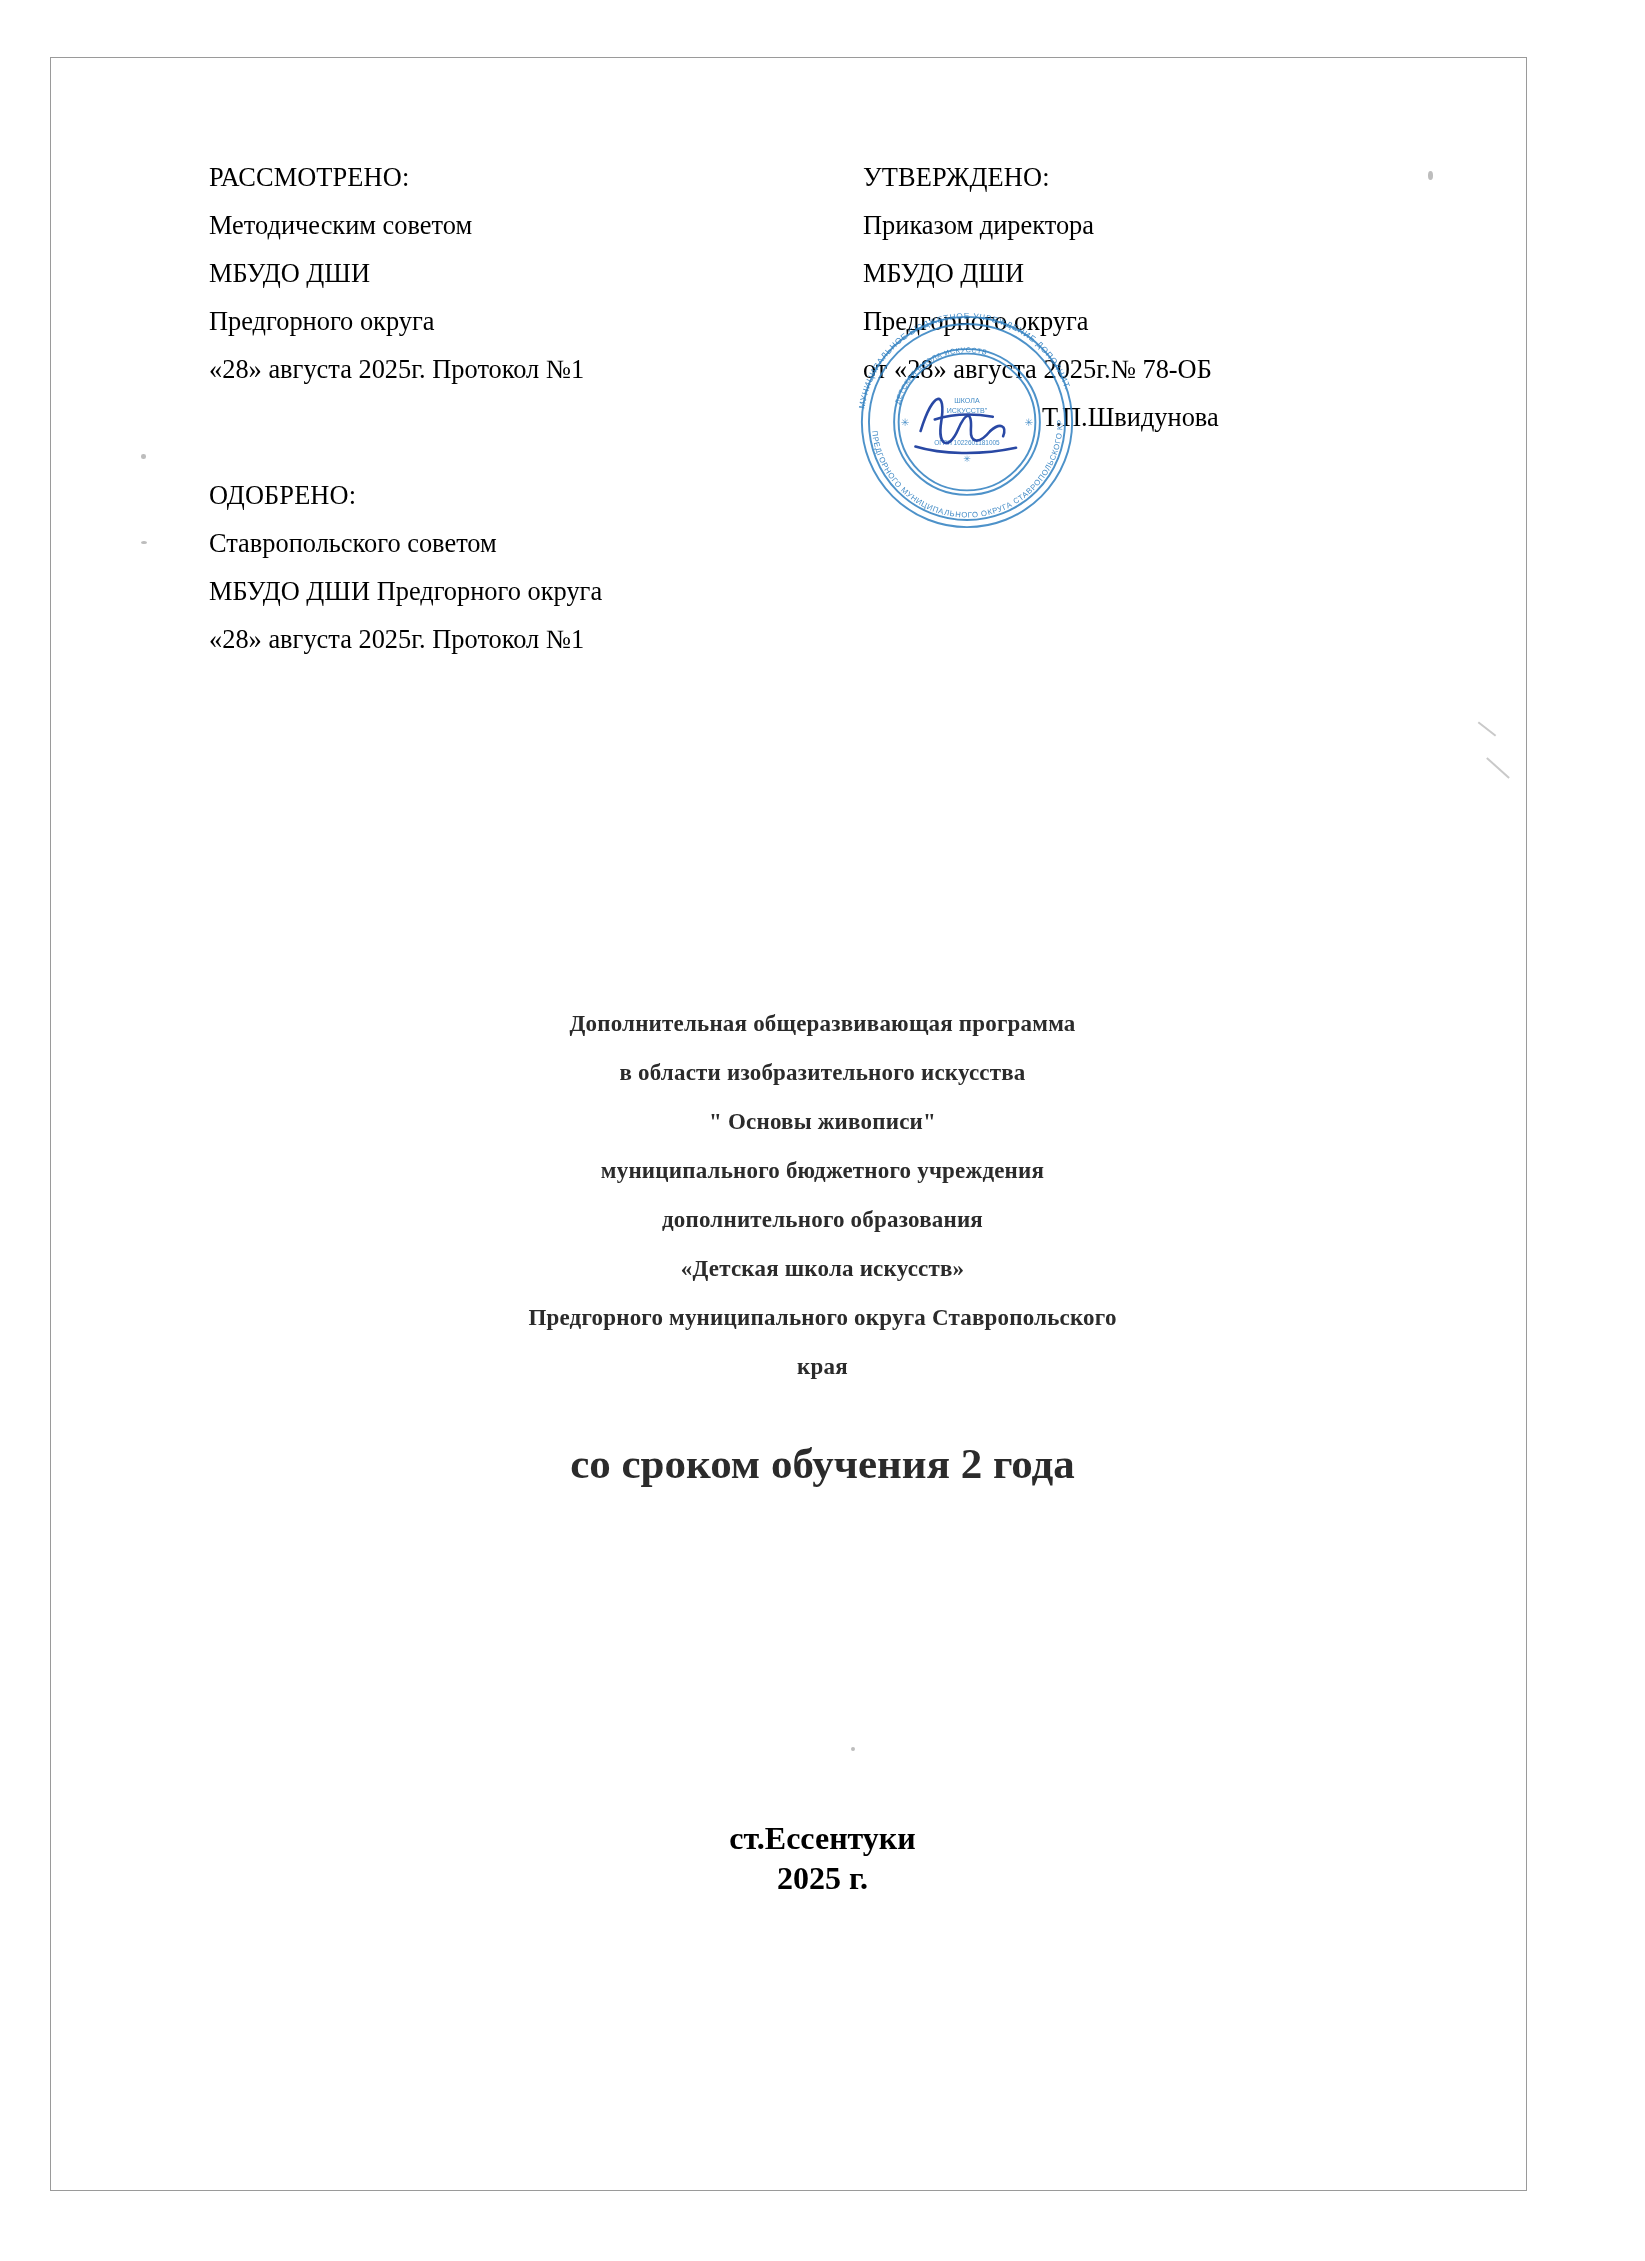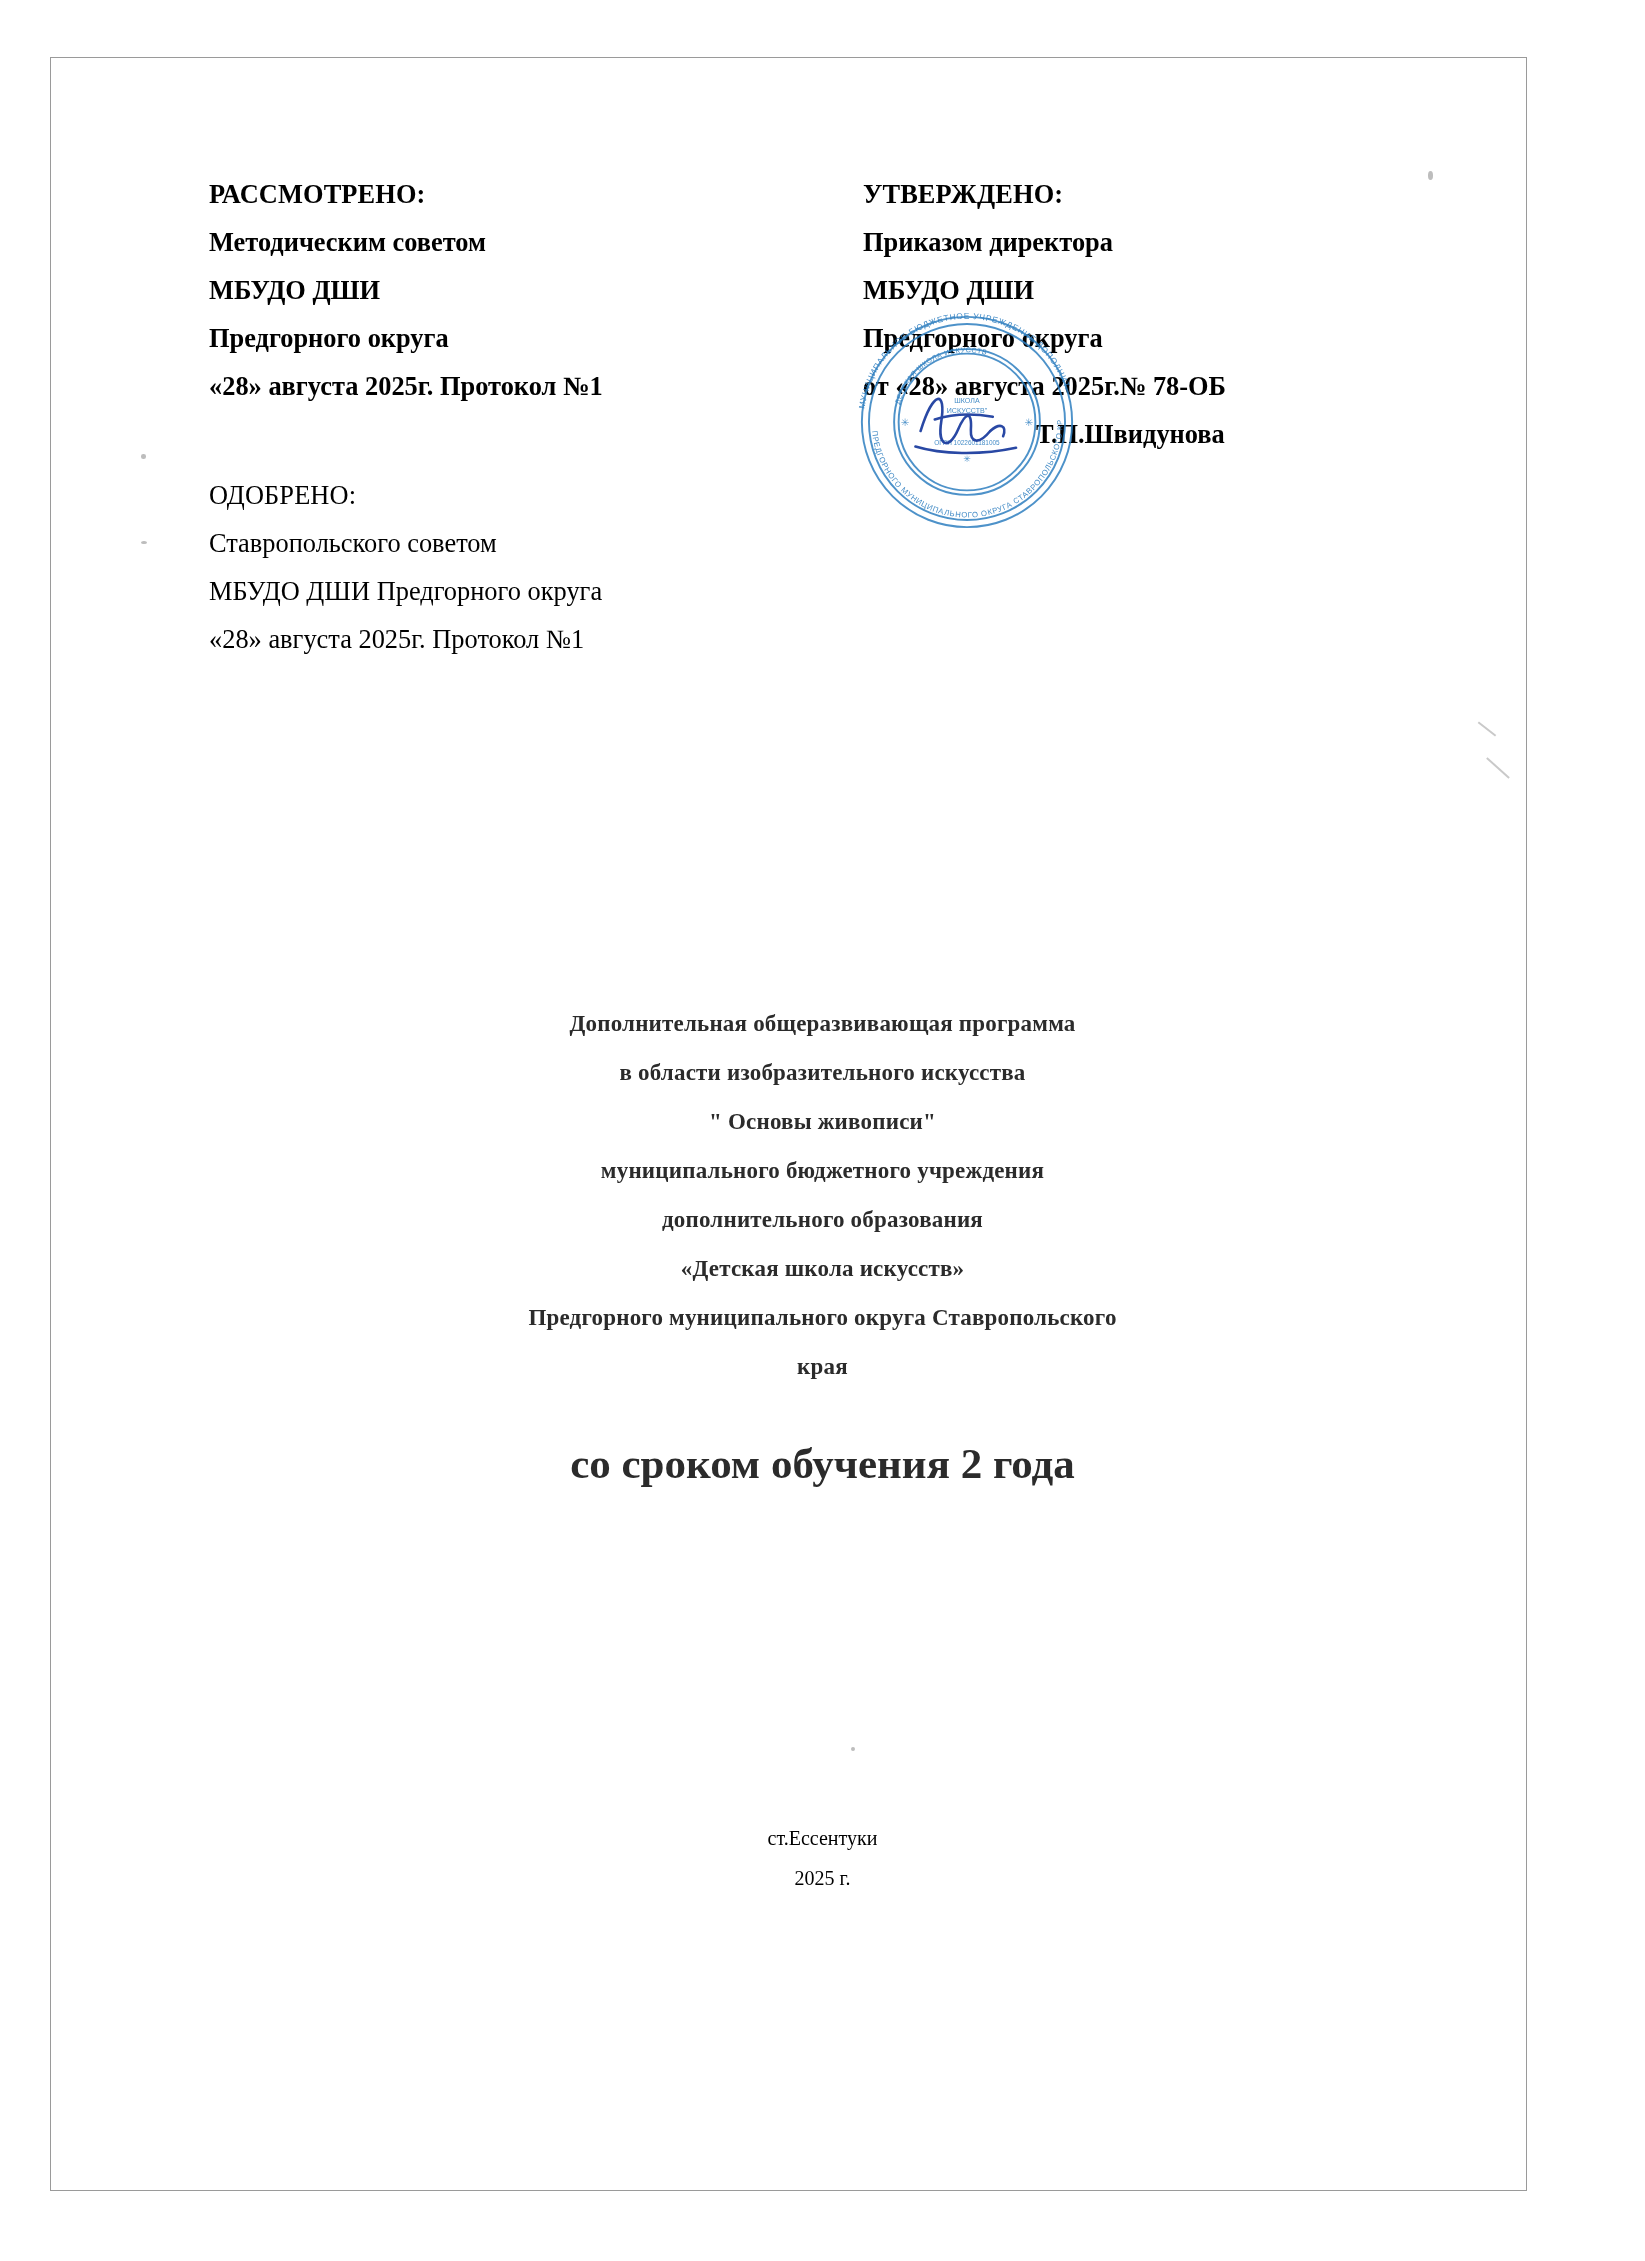--- a/index.html
+++ b/index.html
@@ -44,23 +44,22 @@
     left: 0;
     top: 0;
     width: 1645px;
     height: 2261px;
   }
 
   
   .approval {
     position: absolute;
     left: 209px;
-    top: 170px;
+    top: 153px;
     width: 1212px;
-    font-weight: bold;
   }
   .appr-cols {
     display: flex;
     flex-direction: row;
     align-items: flex-start;
   }
   .col-left {
     width: 654px;
   }
   .col-right {
@@ -122,22 +121,23 @@
 
   
   .footer {
     position: absolute;
     left: 210px;
     top: 1818px;
     width: 1225px;
     text-align: center;
   }
   .footer-line {
-    font-size: 20px;
+    font-size: 32px;
     line-height: 40px;
+    font-weight: bold;
   }
 </style>
 </head>
 <body>
 
 <div class="page">
 
   <div class="scan-border"></div>
 
   <div class="speck" style="left:1428px; top:171px; width:5.2px; height:9px;"></div>

